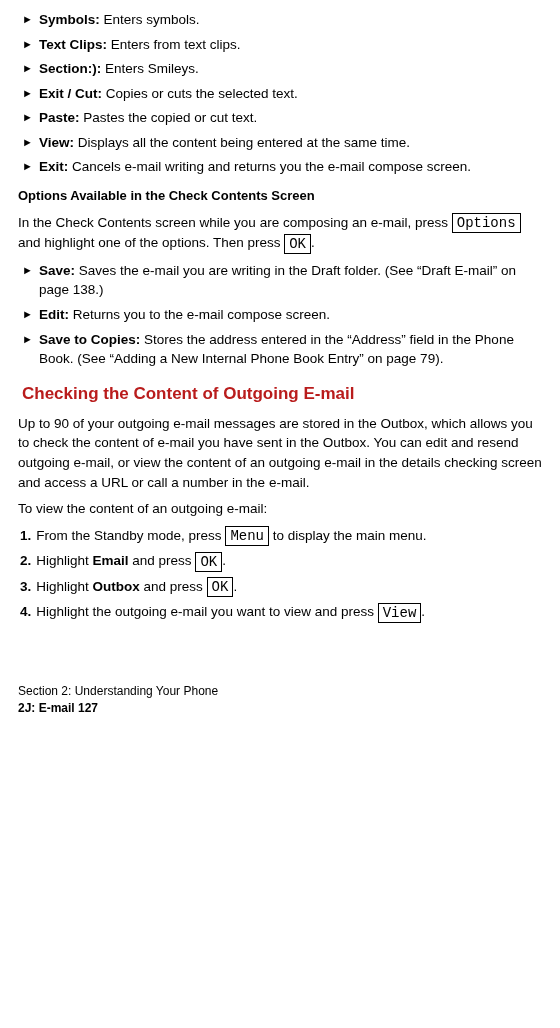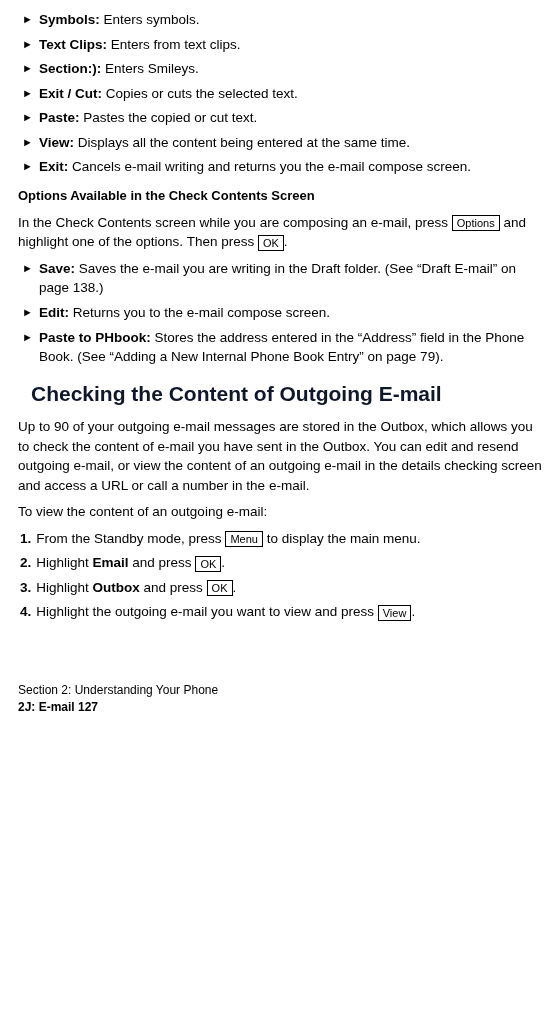--- a/index.html
+++ b/index.html
@@ -43,30 +43,31 @@
     }
     .body-para {
       margin-bottom: 7px;
       font-size: 13.5px;
       line-height: 1.45;
     }
     .inline-button {
       display: inline-block;
       border: 1px solid #000;
       padding: 0 4px;
-      font-size: 11px;
+      font-size: 14px;
       line-height: 1.3;
       vertical-align: middle;
       background: #fff;
+      font-family: Liberation Mono, monospace;
     }
     .section-title {
-      color: #0f172a;
-      font-size: 21px;
-      font-weight: bold;
-      margin: 14px 0 10px 13px;
+      color: #b91c1c;
+      font-size: 17px;
+      font-weight: bold;
+      margin: 14px 0 10px 4px;
       line-height: 1.25;
     }
     .numbered-list {
       padding-left: 2px;
       margin-bottom: 6px;
     }
     .numbered-item {
       display: flex;
       align-items: flex-start;
       margin-bottom: 5px;
@@ -152,21 +153,21 @@
   </div>
   <div class="bullet-item">
     <span class="bullet-arrow">►</span>
     <span class="bullet-text">
       <span class="bold-label">Edit:</span><span> Returns you to the e-mail compose screen.</span>
     </span>
   </div>
   <div class="bullet-item">
     <span class="bullet-arrow">►</span>
     <span class="bullet-text">
-      <span class="bold-label">Paste to PHbook:</span><span> Stores the address entered in the “Address” field in the Phone Book. (See “Adding a New Internal Phone Book Entry” on page 79).</span>
+      <span class="bold-label">Save to Copies:</span><span> Stores the address entered in the “Address” field in the Phone Book. (See “Adding a New Internal Phone Book Entry” on page 79).</span>
     </span>
   </div>
 </div>
 
 <div class="section-title">Checking the Content of Outgoing E-mail</div>
 
 <p class="body-para">Up to 90 of your outgoing e-mail messages are stored in the Outbox, which allows you to check the content of e-mail you have sent in the Outbox. You can edit and resend outgoing e-mail, or view the content of an outgoing e-mail in the details checking screen and access a URL or call a number in the e-mail.</p>
 <p class="body-para">To view the content of an outgoing e-mail:</p>
 
 <div class="numbered-list">

